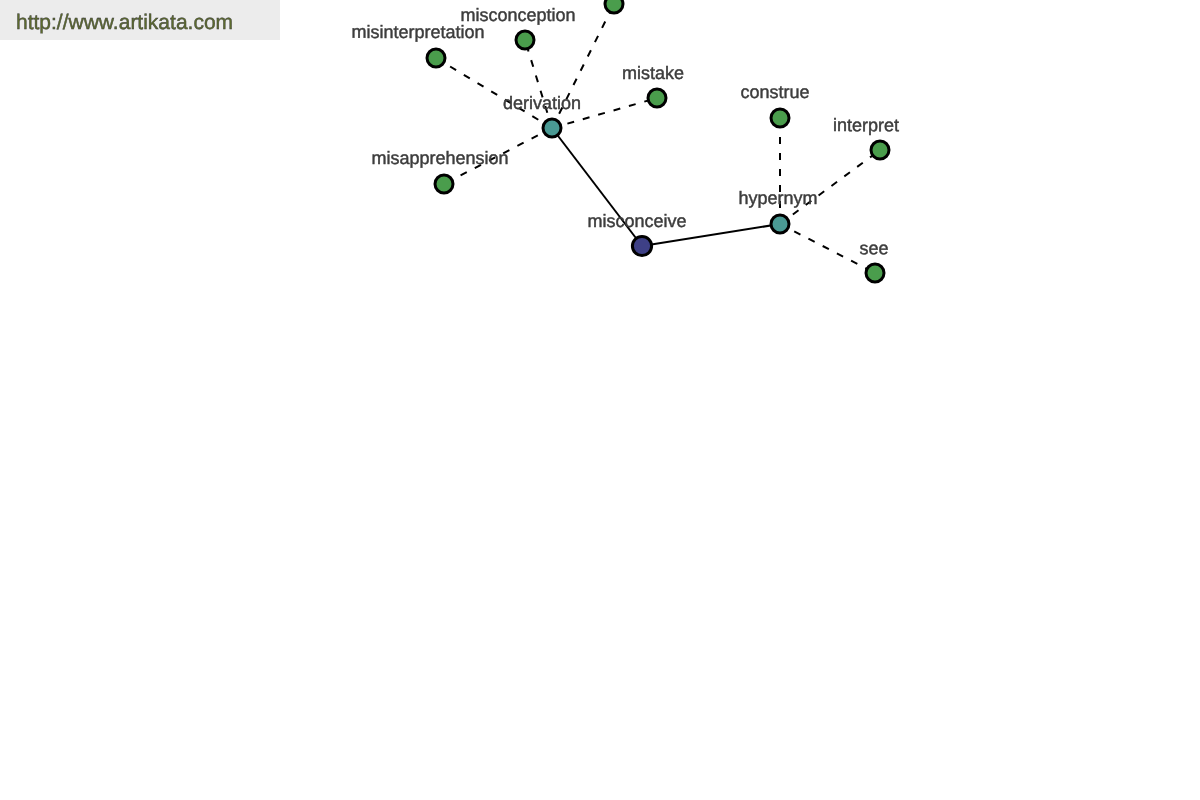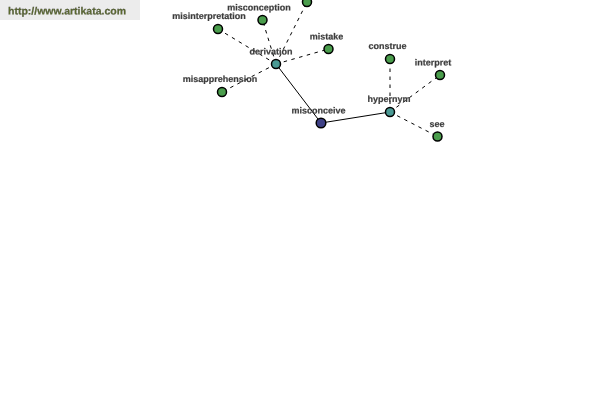--- a/index.html
+++ b/index.html
@@ -1,16 +1,16 @@
 <!DOCTYPE html>
 <html><head>
 <meta charset="utf-8">
 <style>
   html,body{margin:0;padding:0;width:600px;height:400px;background:#ffffff;overflow:hidden;}
-  #stage{position:relative;width:600px;height:400px;font-family:"Liberation Sans",sans-serif;font-weight:bold;-webkit-font-smoothing:antialiased;}
+  #stage{position:relative;width:600px;height:400px;font-family:"Liberation Sans",sans-serif;-webkit-font-smoothing:antialiased;}
   svg{position:absolute;left:0;top:0;opacity:0.999;}
   text{font-family:"Liberation Sans",sans-serif;font-size:9px;fill:#3d3d3d;stroke:#3d3d3d;stroke-width:0.22px;}
 </style>
 </head>
 <body>
 <div id="stage">
 <svg width="600" height="400" viewBox="0 0 600 400">
 
   <rect x="0" y="0" width="140" height="20" fill="#ececec"></rect>
   <text x="8" y="14.5" transform="rotate(0.03 60 10)" style="font-size:10.5px;fill:#5c6b2d;">http://www.artikata.com</text>

